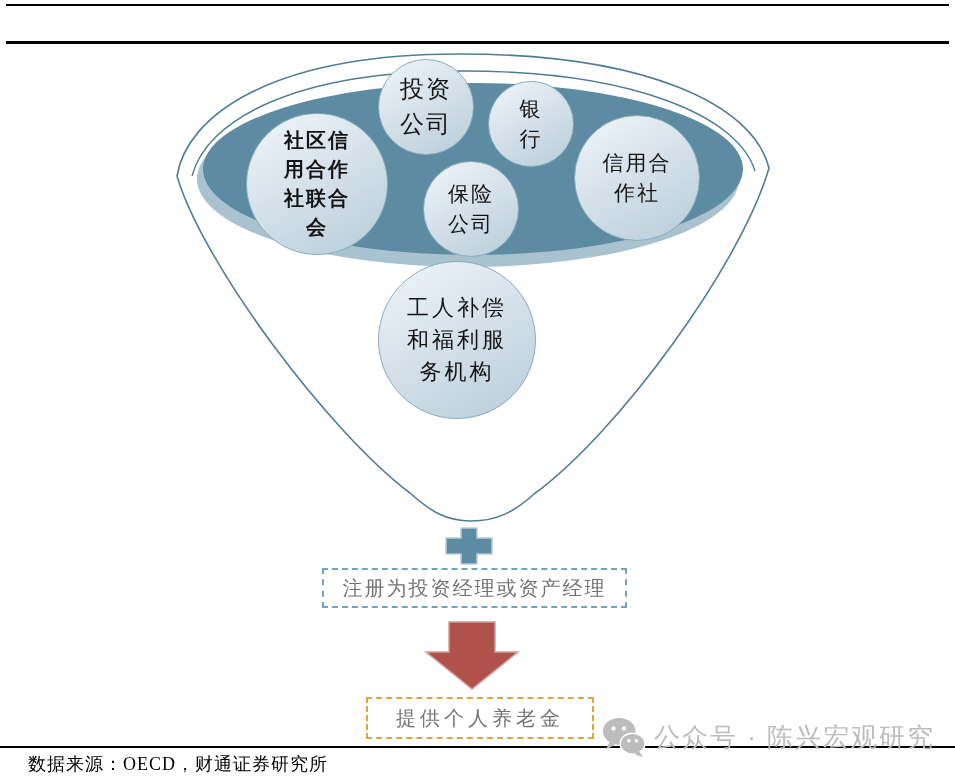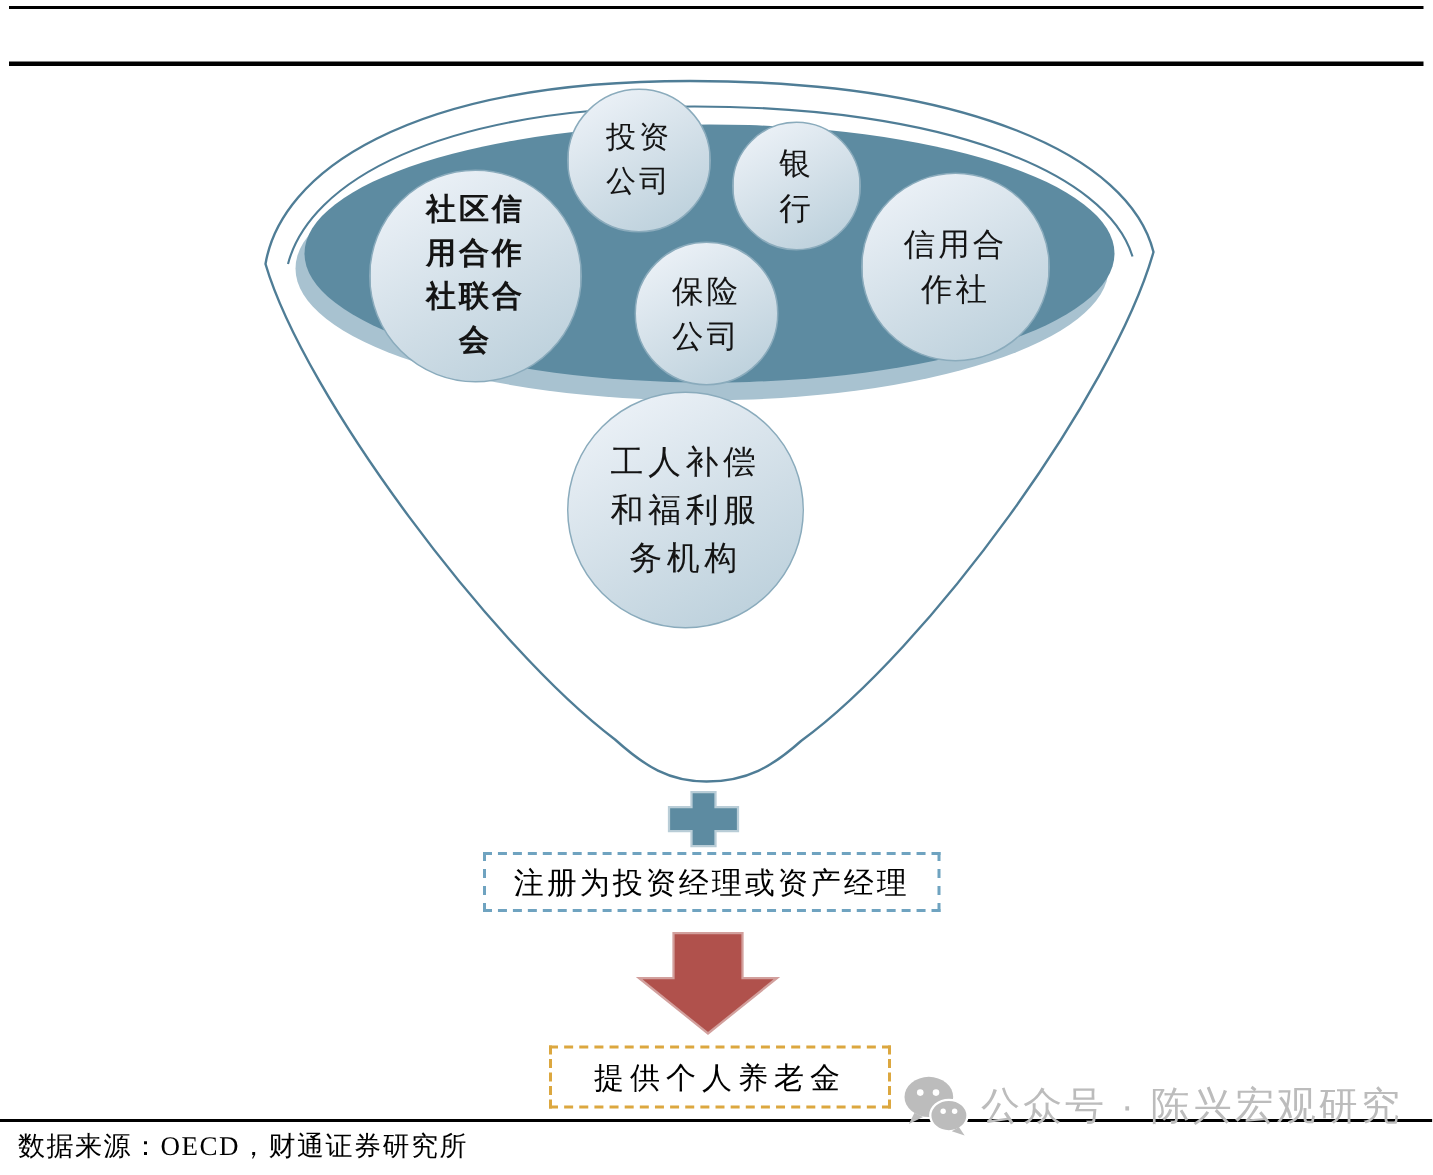--- a/index.html
+++ b/index.html
@@ -23,40 +23,40 @@
   .plus-shape{fill:var(--plus);stroke:#b9cdd7;stroke-width:1.5;}
   .arrow-shape{fill:var(--arrow);stroke:#d2a09d;stroke-width:1.5;}
   .circle{
     position:absolute;border-radius:50%;z-index:2;
     display:flex;align-items:center;justify-content:center;text-align:center;
     background:linear-gradient(150deg,var(--circle-light) 12%,var(--circle-mid) 58%,var(--circle-dark) 100%);
     border:1px solid var(--circle-border);
     white-space:pre-line;line-height:1.45;letter-spacing:2px;color:#141414;
   }
   .circle-community{left:246px;top:113px;width:140px;height:140px;font-size:20px;font-weight:bold;}
-  .circle-investment{left:378px;top:59px;width:94px;height:94px;font-size:20px;}
+  .circle-investment{left:378px;top:59px;width:94px;height:94px;font-size:24px;}
   .circle-bank{left:488px;top:81px;width:84px;height:84px;font-size:21px;}
   .circle-insurance{left:423px;top:161px;width:94px;height:94px;font-size:21px;}
   .circle-credit-union{left:574px;top:115px;width:124px;height:124px;font-size:21px;}
   .circle-workers{left:378px;top:261px;width:156px;height:156px;font-size:22px;letter-spacing:3px;}
   .dashed-box{
     position:absolute;z-index:2;display:flex;align-items:center;justify-content:center;
-    font-size:20px;letter-spacing:2px;background:transparent;color:#000000;
+    font-size:20px;letter-spacing:2px;background:transparent;color:#737373;
   }
   .register-box{left:322px;top:568px;width:301px;height:36px;border:2px dashed var(--register-dash);}
   .result-box{left:366px;top:697px;width:224px;height:38px;border:2px dashed var(--result-dash);letter-spacing:4px;}
   .watermark{
     position:absolute;left:601px;top:716px;z-index:4;display:flex;align-items:center;gap:7px;
     color:var(--watermark);font-family:"Liberation Sans",sans-serif;text-align:right;
   }
   .watermark-text{font-size:26px;letter-spacing:2px;white-space:pre;}
   .wm-bubble{fill:var(--watermark);}
   .wm-eye{fill:#ffffff;}
   .source-note{
-    position:absolute;left:12px;top:752px;font-size:18px;letter-spacing:1px;z-index:2;white-space:pre;
+    position:absolute;left:28px;top:752px;font-size:18px;letter-spacing:1px;z-index:2;white-space:pre;
   }
 </style>
 </head>
 <body>
 
 <div class="page">
 
   <div class="rule rule-top"></div>
   <div class="rule rule-title"></div>
 

